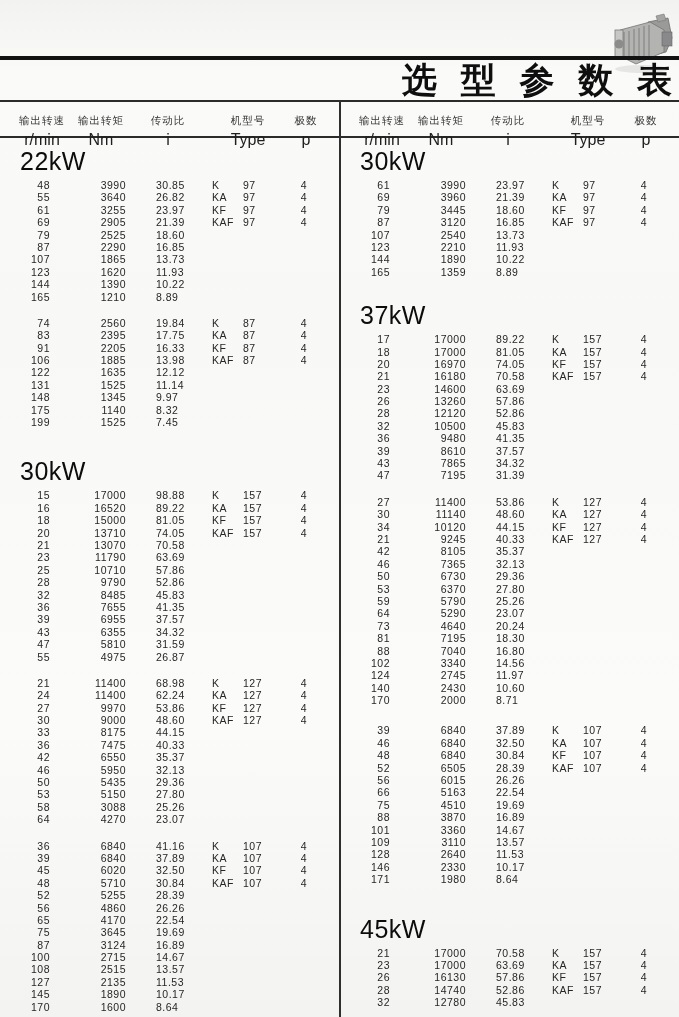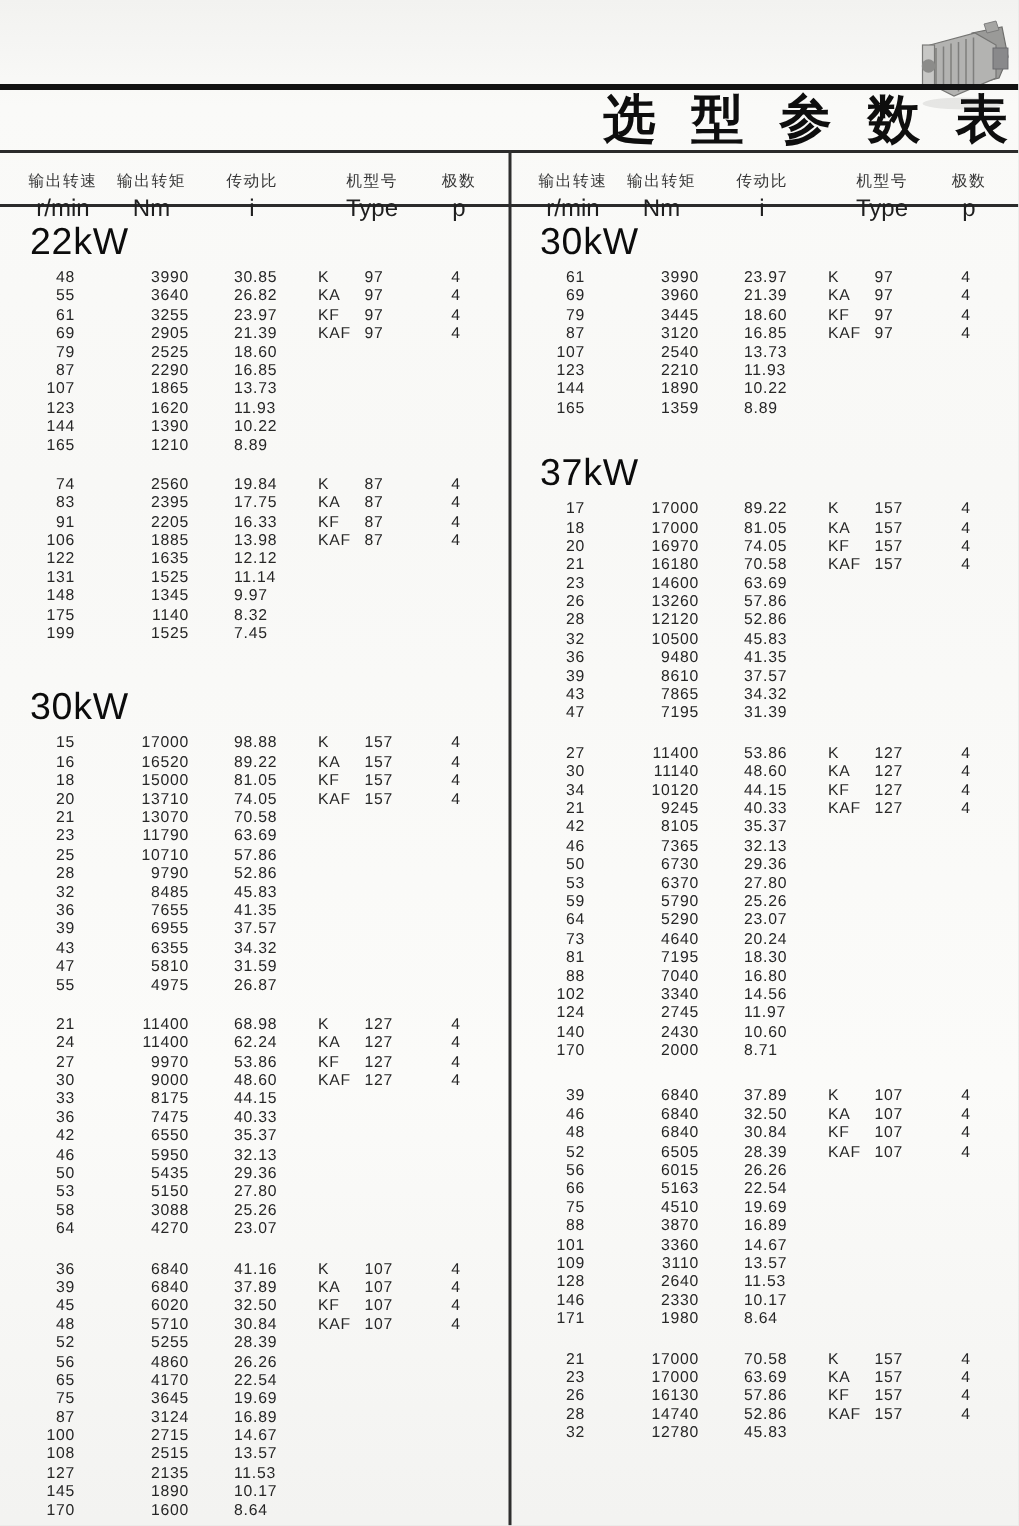--- a/index.html
+++ b/index.html
@@ -1012,20 +1012,21 @@
         </div>
         <div class="row">
           <span class="cell c-speed">171</span>
           <span class="cell c-torque">1980</span>
           <span class="cell c-ratio">8.64</span>
           <span class="cell c-type"></span>
           <span class="cell c-tnum"></span>
           <span class="cell c-poles"></span>
         </div>
       </div>
+      <div class="section-title">45kW</div>
       <div class="block">
         <div class="row">
           <span class="cell c-speed">21</span>
           <span class="cell c-torque">17000</span>
           <span class="cell c-ratio">70.58</span>
           <span class="cell c-type">K</span>
           <span class="cell c-tnum">157</span>
           <span class="cell c-poles">4</span>
         </div>
         <div class="row">

